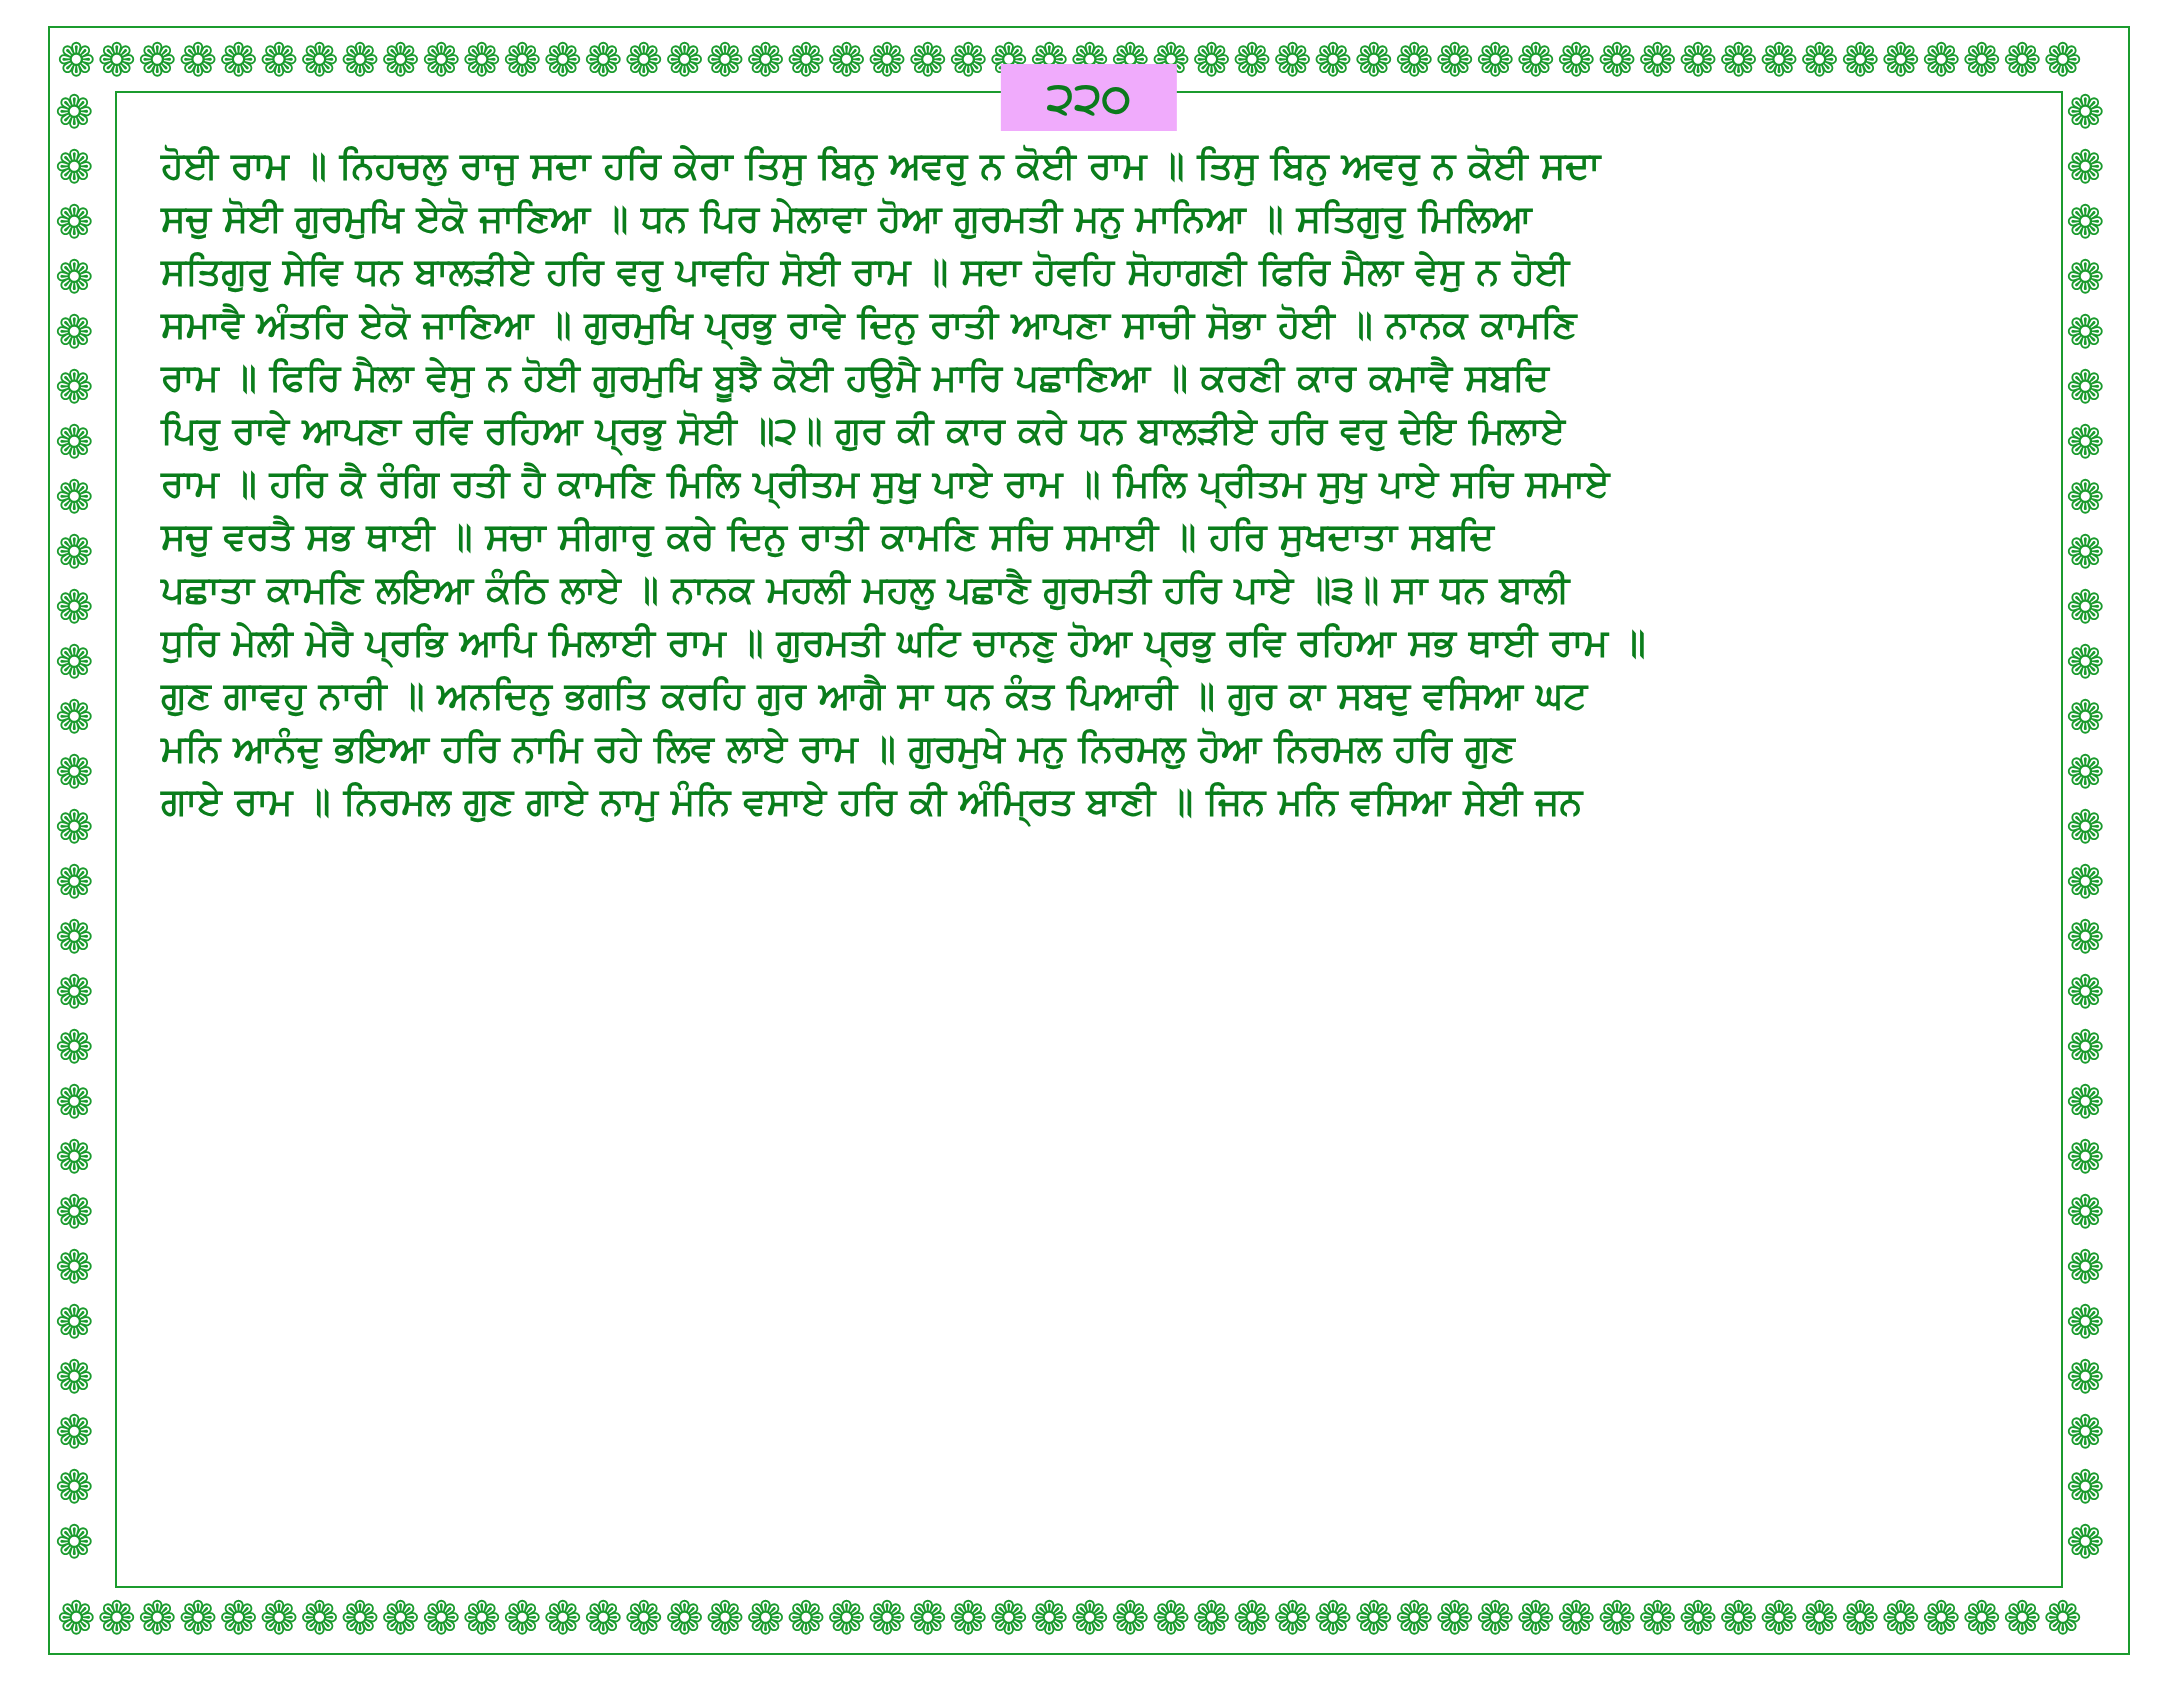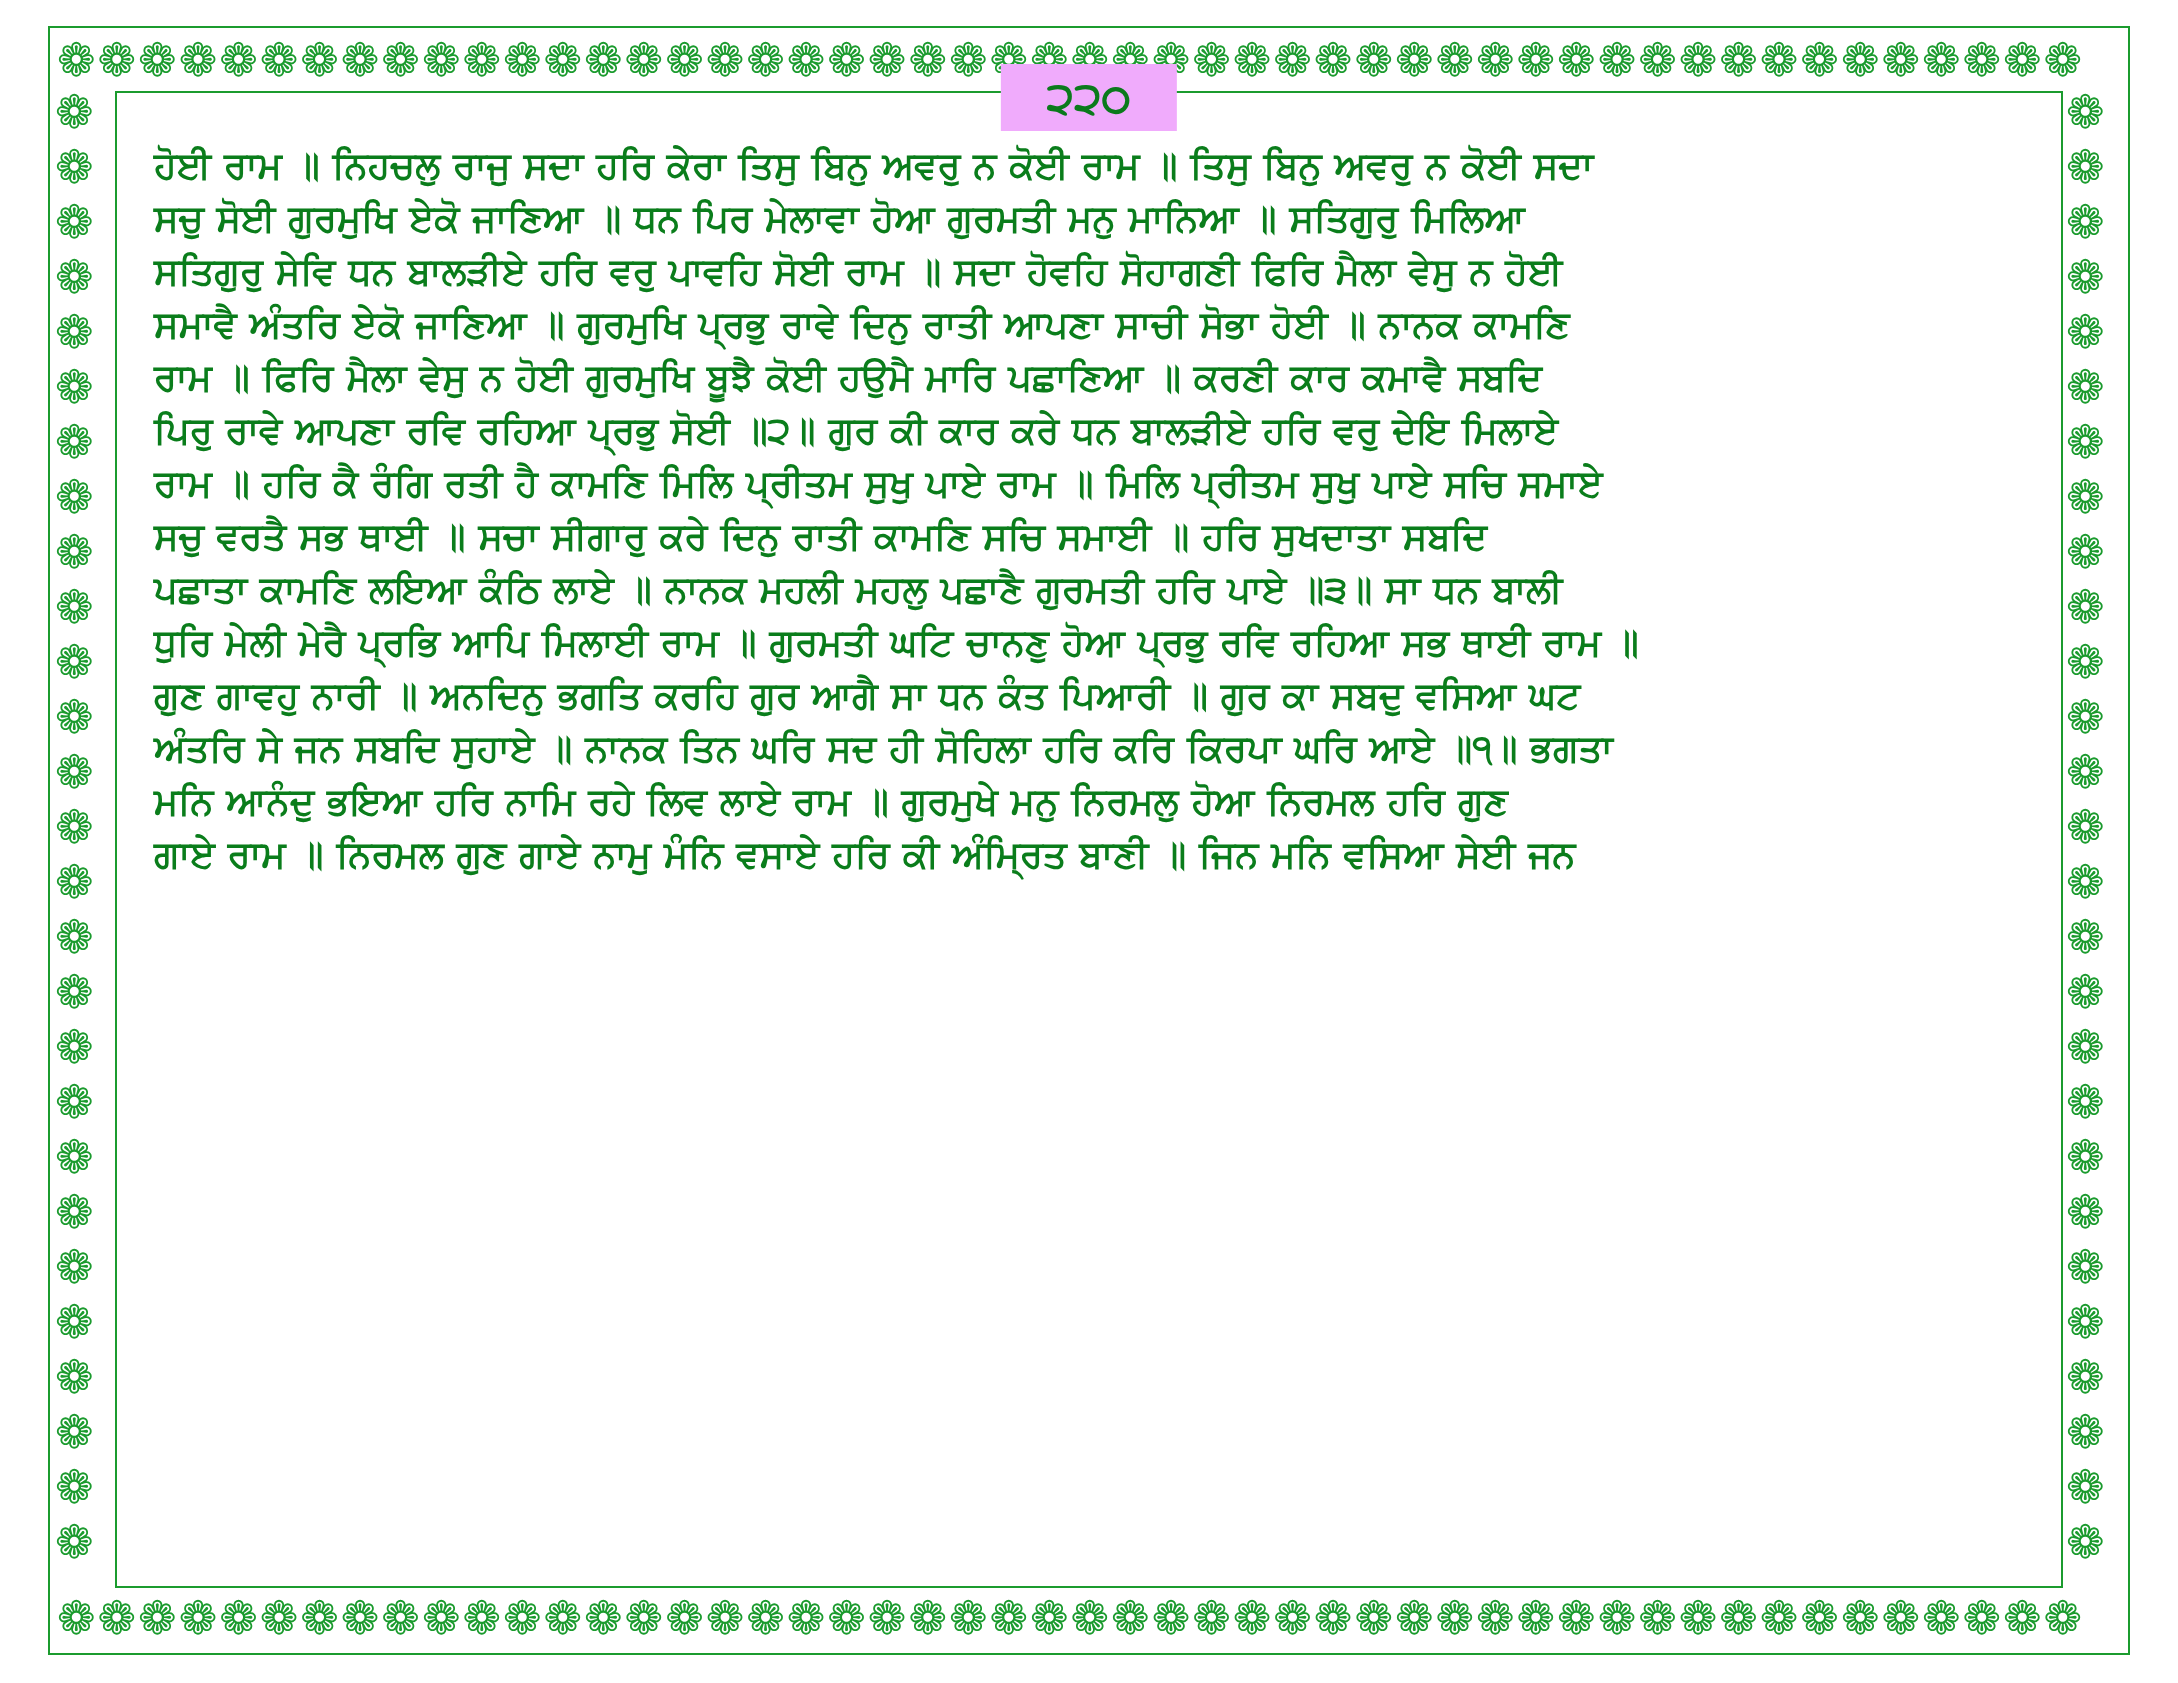--- a/index.html
+++ b/index.html
@@ -103,21 +103,21 @@
     font-weight: bold;
     line-height: 55px;
     font-family: "DejaVu Sans", "Liberation Sans", sans-serif;
     z-index: 5;
     margin-top: 36px;
   }
 
   
   .content {
     position: absolute;
-    left: 154px;
+    left: 161px;
     top: 139px;
     width: 1881px;
     height: 1406px;
     z-index: 4;
   }
 
   .line {
     color: #0a7d1b;
     font-size: 37px;
     font-weight: bold;
@@ -149,19 +149,18 @@
     <div class="line">ਸਚੁ ਸੋਈ ਗੁਰਮੁਖਿ ਏਕੋ ਜਾਣਿਆ ॥ ਧਨ ਪਿਰ ਮੇਲਾਵਾ ਹੋਆ ਗੁਰਮਤੀ ਮਨੁ ਮਾਨਿਆ ॥ ਸਤਿਗੁਰੁ ਮਿਲਿਆ</div>
     <div class="line">ਸਤਿਗੁਰੁ ਸੇਵਿ ਧਨ ਬਾਲੜੀਏ ਹਰਿ ਵਰੁ ਪਾਵਹਿ ਸੋਈ ਰਾਮ ॥ ਸਦਾ ਹੋਵਹਿ ਸੋਹਾਗਣੀ ਫਿਰਿ ਮੈਲਾ ਵੇਸੁ ਨ ਹੋਈ</div>
     <div class="line">ਸਮਾਵੈ ਅੰਤਰਿ ਏਕੋ ਜਾਣਿਆ ॥ ਗੁਰਮੁਖਿ ਪ੍ਰਭੁ ਰਾਵੇ ਦਿਨੁ ਰਾਤੀ ਆਪਣਾ ਸਾਚੀ ਸੋਭਾ ਹੋਈ ॥ ਨਾਨਕ ਕਾਮਣਿ</div>
     <div class="line">ਰਾਮ ॥ ਫਿਰਿ ਮੈਲਾ ਵੇਸੁ ਨ ਹੋਈ ਗੁਰਮੁਖਿ ਬੂਝੈ ਕੋਈ ਹਉਮੈ ਮਾਰਿ ਪਛਾਣਿਆ ॥ ਕਰਣੀ ਕਾਰ ਕਮਾਵੈ ਸਬਦਿ</div>
     <div class="line">ਪਿਰੁ ਰਾਵੇ ਆਪਣਾ ਰਵਿ ਰਹਿਆ ਪ੍ਰਭੁ ਸੋਈ ॥੨॥ ਗੁਰ ਕੀ ਕਾਰ ਕਰੇ ਧਨ ਬਾਲੜੀਏ ਹਰਿ ਵਰੁ ਦੇਇ ਮਿਲਾਏ</div>
     <div class="line">ਰਾਮ ॥ ਹਰਿ ਕੈ ਰੰਗਿ ਰਤੀ ਹੈ ਕਾਮਣਿ ਮਿਲਿ ਪ੍ਰੀਤਮ ਸੁਖੁ ਪਾਏ ਰਾਮ ॥ ਮਿਲਿ ਪ੍ਰੀਤਮ ਸੁਖੁ ਪਾਏ ਸਚਿ ਸਮਾਏ</div>
     <div class="line">ਸਚੁ ਵਰਤੈ ਸਭ ਥਾਈ ॥ ਸਚਾ ਸੀਗਾਰੁ ਕਰੇ ਦਿਨੁ ਰਾਤੀ ਕਾਮਣਿ ਸਚਿ ਸਮਾਈ ॥ ਹਰਿ ਸੁਖਦਾਤਾ ਸਬਦਿ</div>
     <div class="line">ਪਛਾਤਾ ਕਾਮਣਿ ਲਇਆ ਕੰਠਿ ਲਾਏ ॥ ਨਾਨਕ ਮਹਲੀ ਮਹਲੁ ਪਛਾਣੈ ਗੁਰਮਤੀ ਹਰਿ ਪਾਏ ॥੩॥ ਸਾ ਧਨ ਬਾਲੀ</div>
     <div class="line">ਧੁਰਿ ਮੇਲੀ ਮੇਰੈ ਪ੍ਰਭਿ ਆਪਿ ਮਿਲਾਈ ਰਾਮ ॥ ਗੁਰਮਤੀ ਘਟਿ ਚਾਨਣੁ ਹੋਆ ਪ੍ਰਭੁ ਰਵਿ ਰਹਿਆ ਸਭ ਥਾਈ ਰਾਮ ॥</div>
     <div class="line">ਗੁਣ ਗਾਵਹੁ ਨਾਰੀ ॥ ਅਨਦਿਨੁ ਭਗਤਿ ਕਰਹਿ ਗੁਰ ਆਗੈ ਸਾ ਧਨ ਕੰਤ ਪਿਆਰੀ ॥ ਗੁਰ ਕਾ ਸਬਦੁ ਵਸਿਆ ਘਟ</div>
-    <div class="line">ਅੰਤਰਿ ਸੇ ਜਨ ਸਬਦਿ ਸੁਹਾਏ ॥ ਨਾਨਕ ਤਿਨ ਘਰਿ ਸਦ ਹੀ ਸੋਹਿਲਾ ਹਰਿ ਕਰਿ ਕਿਰਪਾ ਘਰਿ ਆਏ ॥੧॥ ਭਗਤਾ</div>
     <div class="line">ਮਨਿ ਆਨੰਦੁ ਭਇਆ ਹਰਿ ਨਾਮਿ ਰਹੇ ਲਿਵ ਲਾਏ ਰਾਮ ॥ ਗੁਰਮੁਖੇ ਮਨੁ ਨਿਰਮਲੁ ਹੋਆ ਨਿਰਮਲ ਹਰਿ ਗੁਣ</div>
     <div class="line">ਗਾਏ ਰਾਮ ॥ ਨਿਰਮਲ ਗੁਣ ਗਾਏ ਨਾਮੁ ਮੰਨਿ ਵਸਾਏ ਹਰਿ ਕੀ ਅੰਮ੍ਰਿਤ ਬਾਣੀ ॥ ਜਿਨ ਮਨਿ ਵਸਿਆ ਸੇਈ ਜਨ</div>
   </div>
 
 </div>
 
 
 </body></html>

